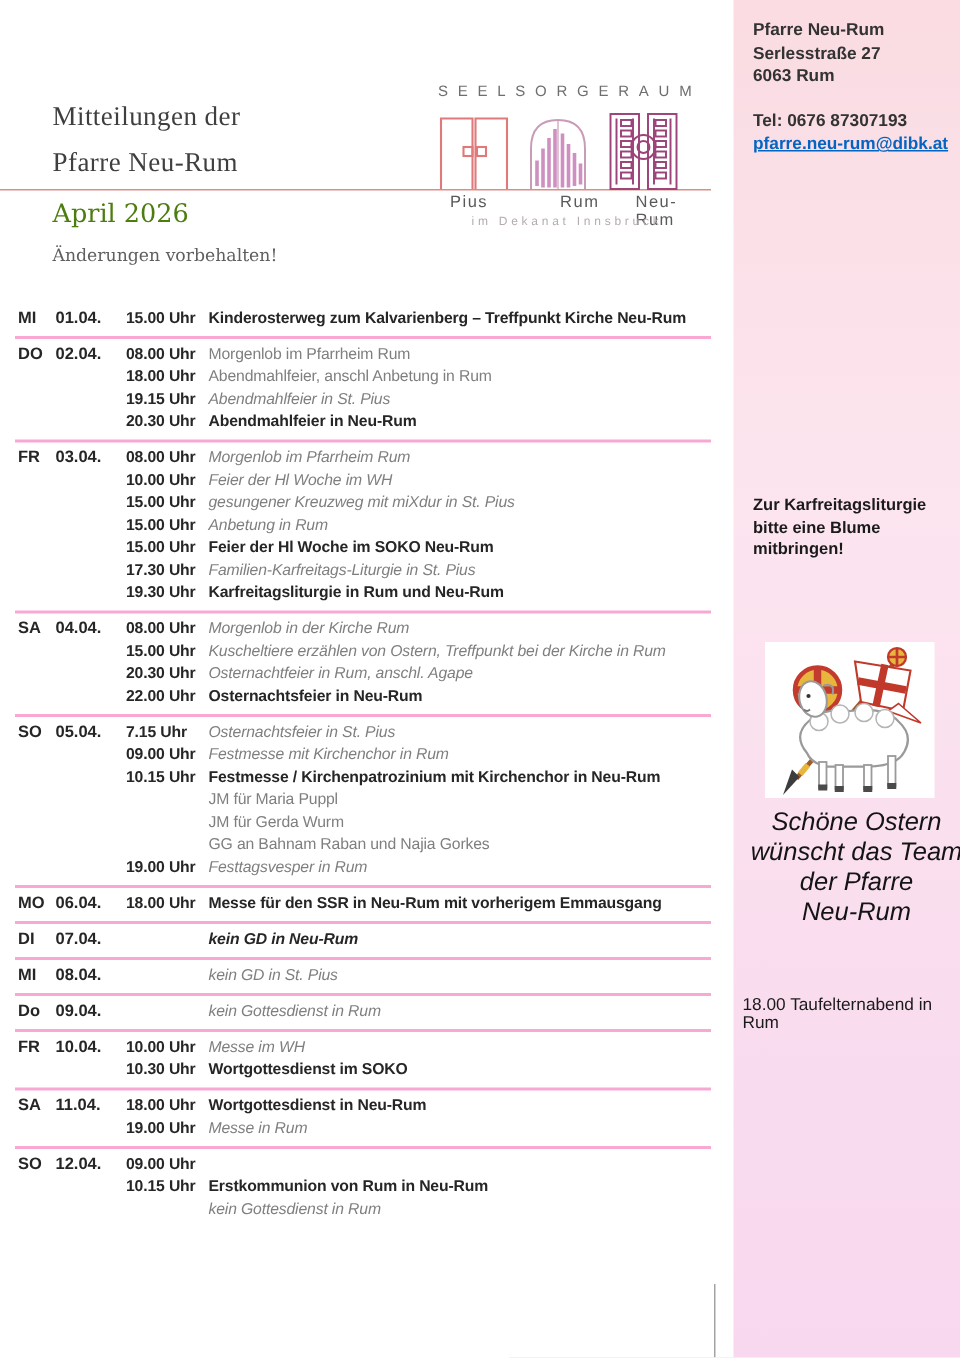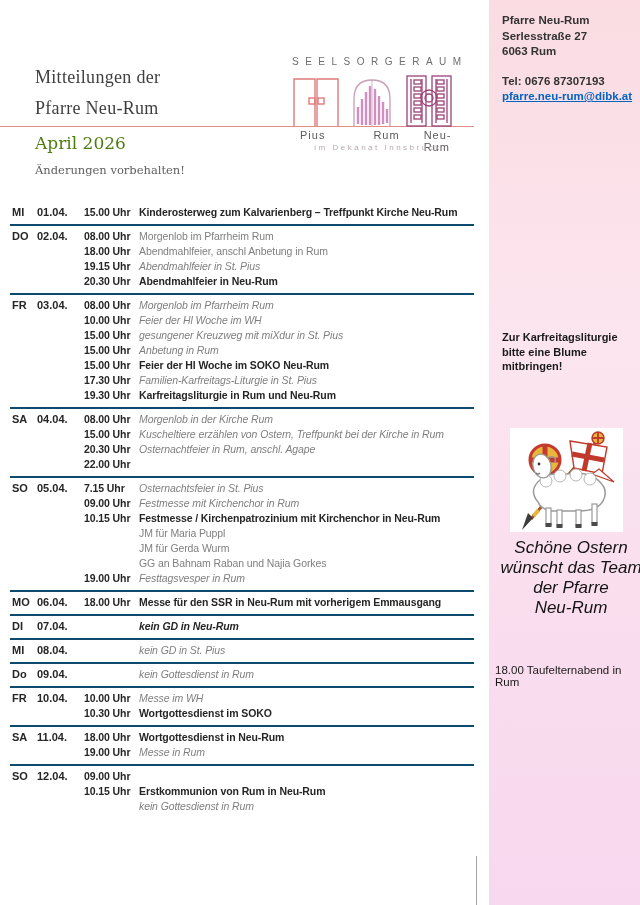--- a/index.html
+++ b/index.html
@@ -39,21 +39,21 @@
   }
   .logo-labels span:nth-child(1){ margin-left:12px; }
   .logo-labels span:nth-child(2){ margin-left:48px; }
   .logo-labels span:nth-child(3){ margin-left:24px; }
   .logo-sub {
     position:absolute; left:288px; top:143px; width:180px; text-align:center;
     font-size:8px; color:#b6abae; letter-spacing:2.5px; white-space:nowrap;
   }
   
   .schedule { position:absolute; left:10px; top:202px; width:464px; }
-  .srow { display:flex; padding:3px 0 4px 0; border-bottom:2px solid #0c4a6e; }
+  .srow { display:flex; padding:3px 0 4px 0; border-bottom:2px solid #f9a8d4; }
   .srow:last-child { border-bottom:none; }
   .sday  { width:27px; padding-left:2px; font-size:11px; font-weight:bold; color:#262626; line-height:15px; }
   .sdate { width:47px; font-size:11px; font-weight:bold; color:#262626; line-height:15px; }
   .sentries { flex:1; }
   .sentry { display:flex; line-height:15px; }
   .stime { width:49px; flex:none; font-size:10.5px; font-weight:bold; color:#262626; letter-spacing:-.1px; }
   .stext { flex:1; font-size:10.5px; letter-spacing:-.1px; padding-left:6px; }
   .e-bold        { color:#262626; font-weight:bold; }
   .e-bold-italic { color:#262626; font-weight:bold; font-style:italic; }
   .e-gray        { color:#7f7f7f; }
@@ -234,20 +234,21 @@
           <div class="sentry">
             <div class="stime">15.00 Uhr</div>
             <div class="stext e-gray-italic">Kuscheltiere erzählen von Ostern, Treffpunkt bei der Kirche in Rum</div>
           </div>
           <div class="sentry">
             <div class="stime">20.30 Uhr</div>
             <div class="stext e-gray-italic">Osternachtfeier in Rum, anschl. Agape</div>
           </div>
           <div class="sentry">
             <div class="stime">22.00 Uhr</div>
+            <div class="stext e-bold">Osternachtsfeier in Neu-Rum</div>
           </div>
         </div>
       </div>
       <div class="srow">
         <div class="sday">SO</div>
         <div class="sdate">05.04.</div>
         <div class="sentries">
           <div class="sentry">
             <div class="stime">7.15 Uhr</div>
             <div class="stext e-gray-italic">Osternachtsfeier in St. Pius</div>

